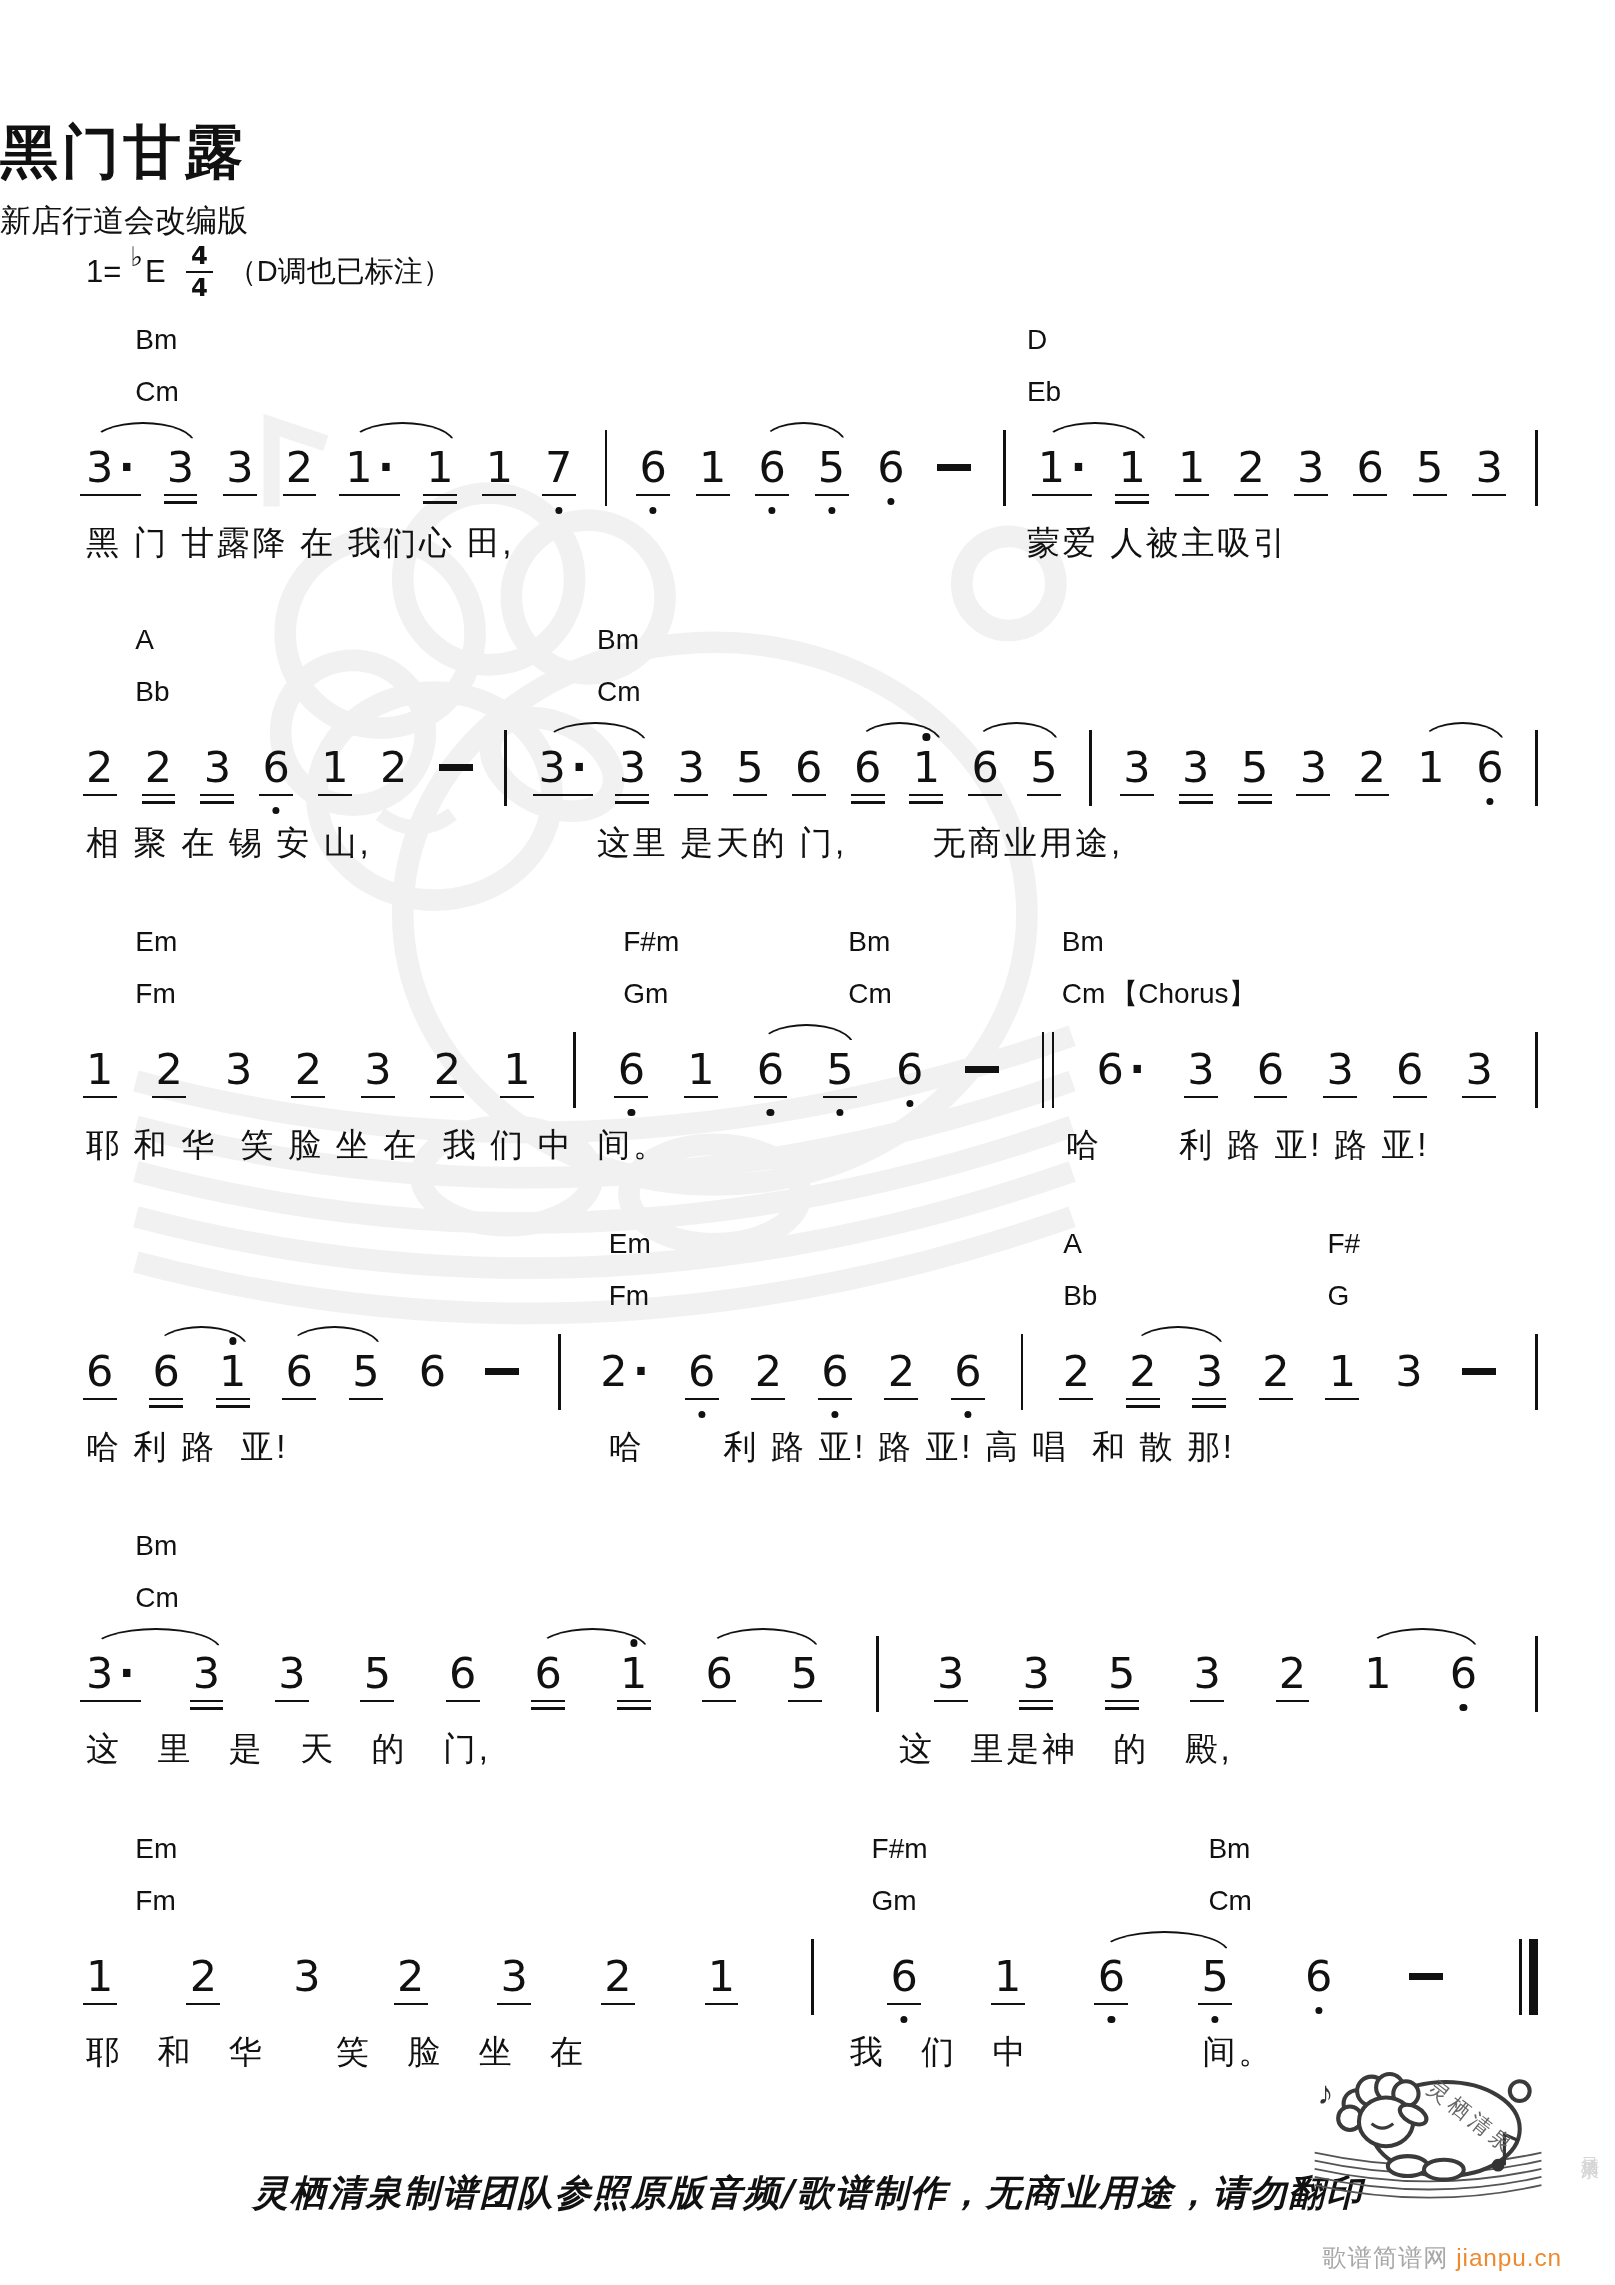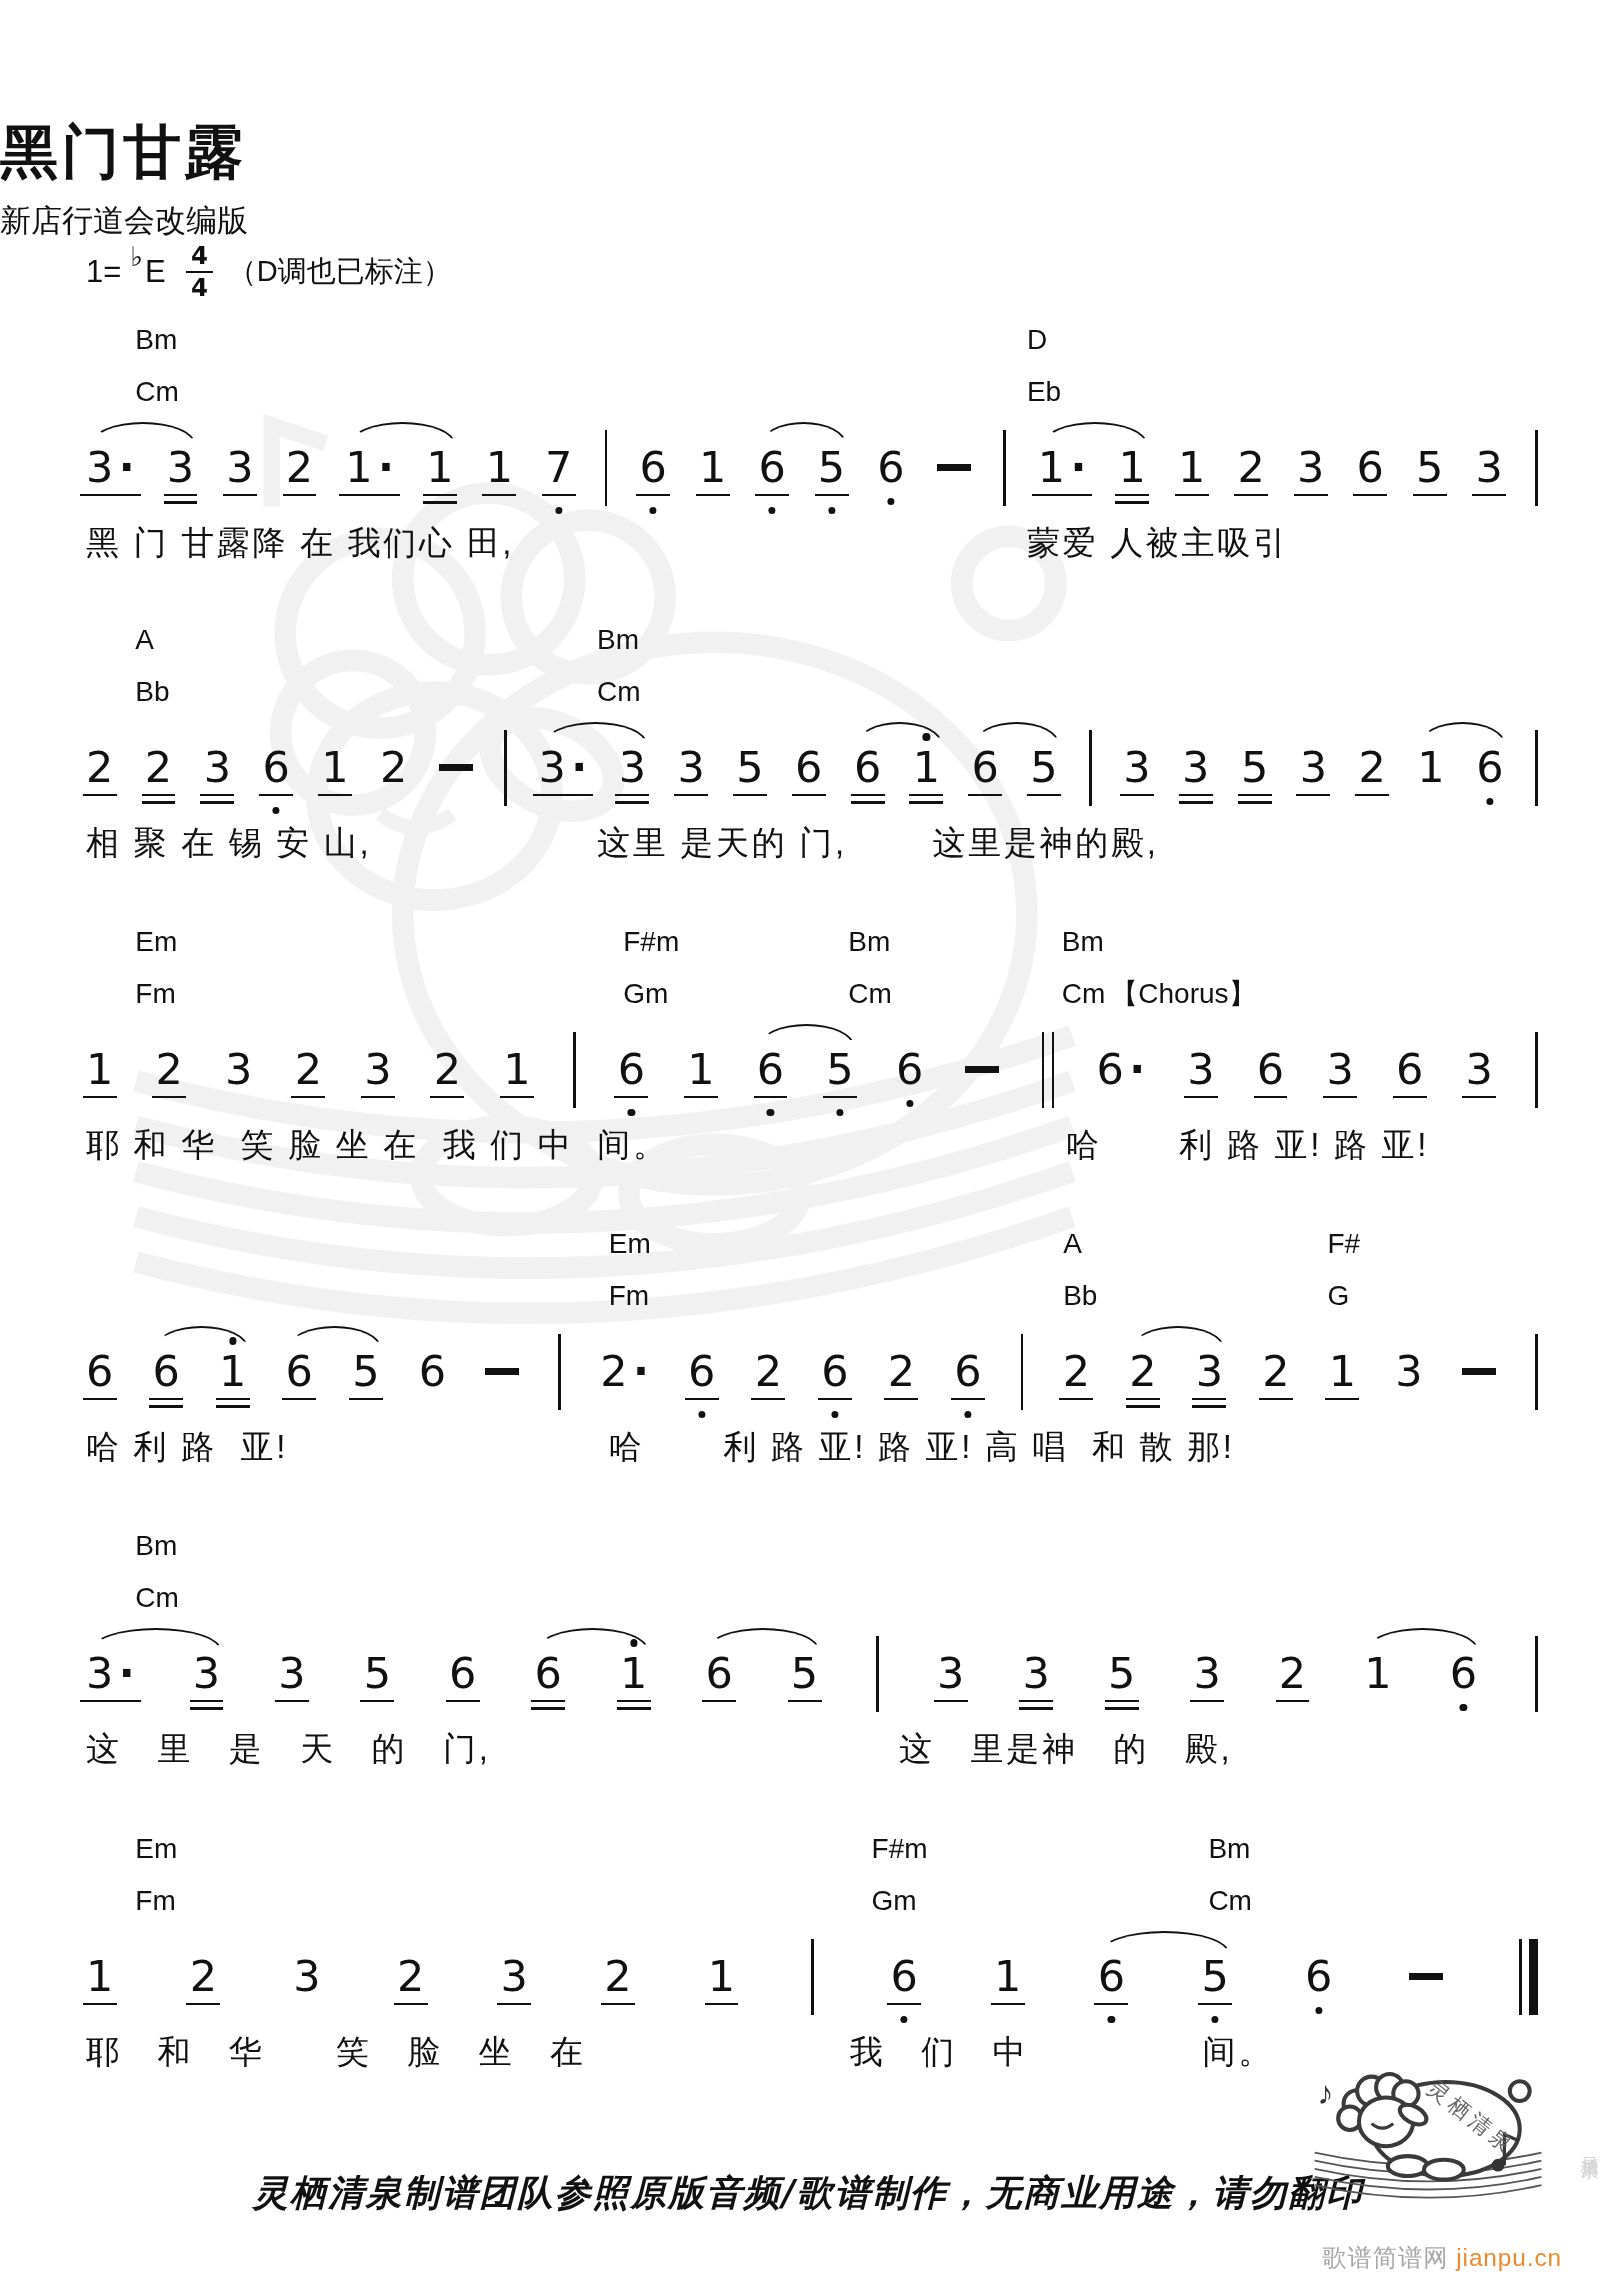--- a/index.html
+++ b/index.html
@@ -318,21 +318,21 @@
           </div>
           <div class="bar"></div>
           <div class="slur" style="left: 458px; width: 99px;"></div>
           <div class="slur" style="left: 771px; width: 81px;"></div>
           <div class="slur" style="left: 888px; width: 81px;"></div>
           <div class="slur" style="left: 1334px; width: 81px;"></div>
         </div>
         <div class="lyrics">
           <span style="left: 0%;">相 聚 在 锡 安 山,</span>
           <span style="left: 35.2%;">这里 是天的 门,</span>
-          <span style="left: 58.3%;">这里是神的殿,</span>
+          <span style="left: 58.3%;">无商业用途,</span>
         </div>
       </div>
       <div class="system" style="top: 928px;">
         <div class="chordgroup" style="left: 3.4%;">
           <div class="chord">Em</div>
           <div class="chord">Fm</div>
         </div>
         <div class="chordgroup" style="left: 37%;">
           <div class="chord">F#m</div>
           <div class="chord">Gm</div>

